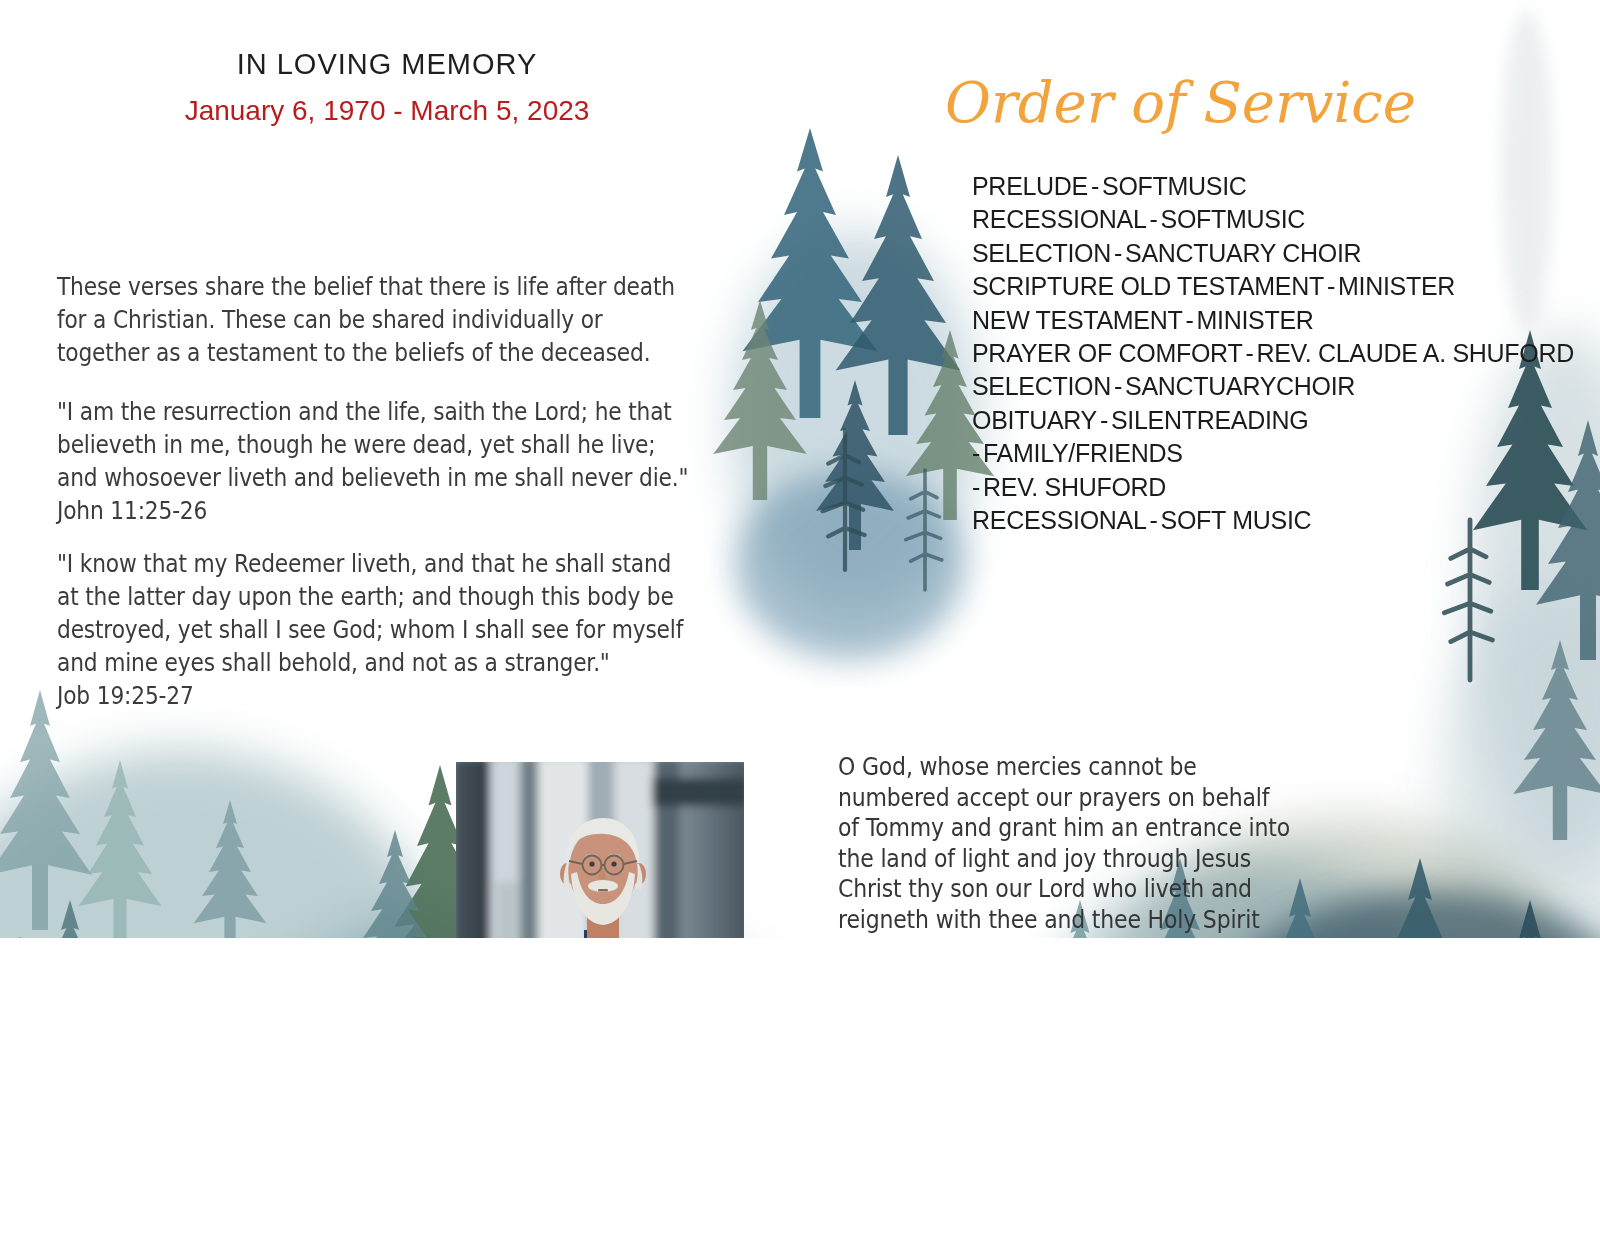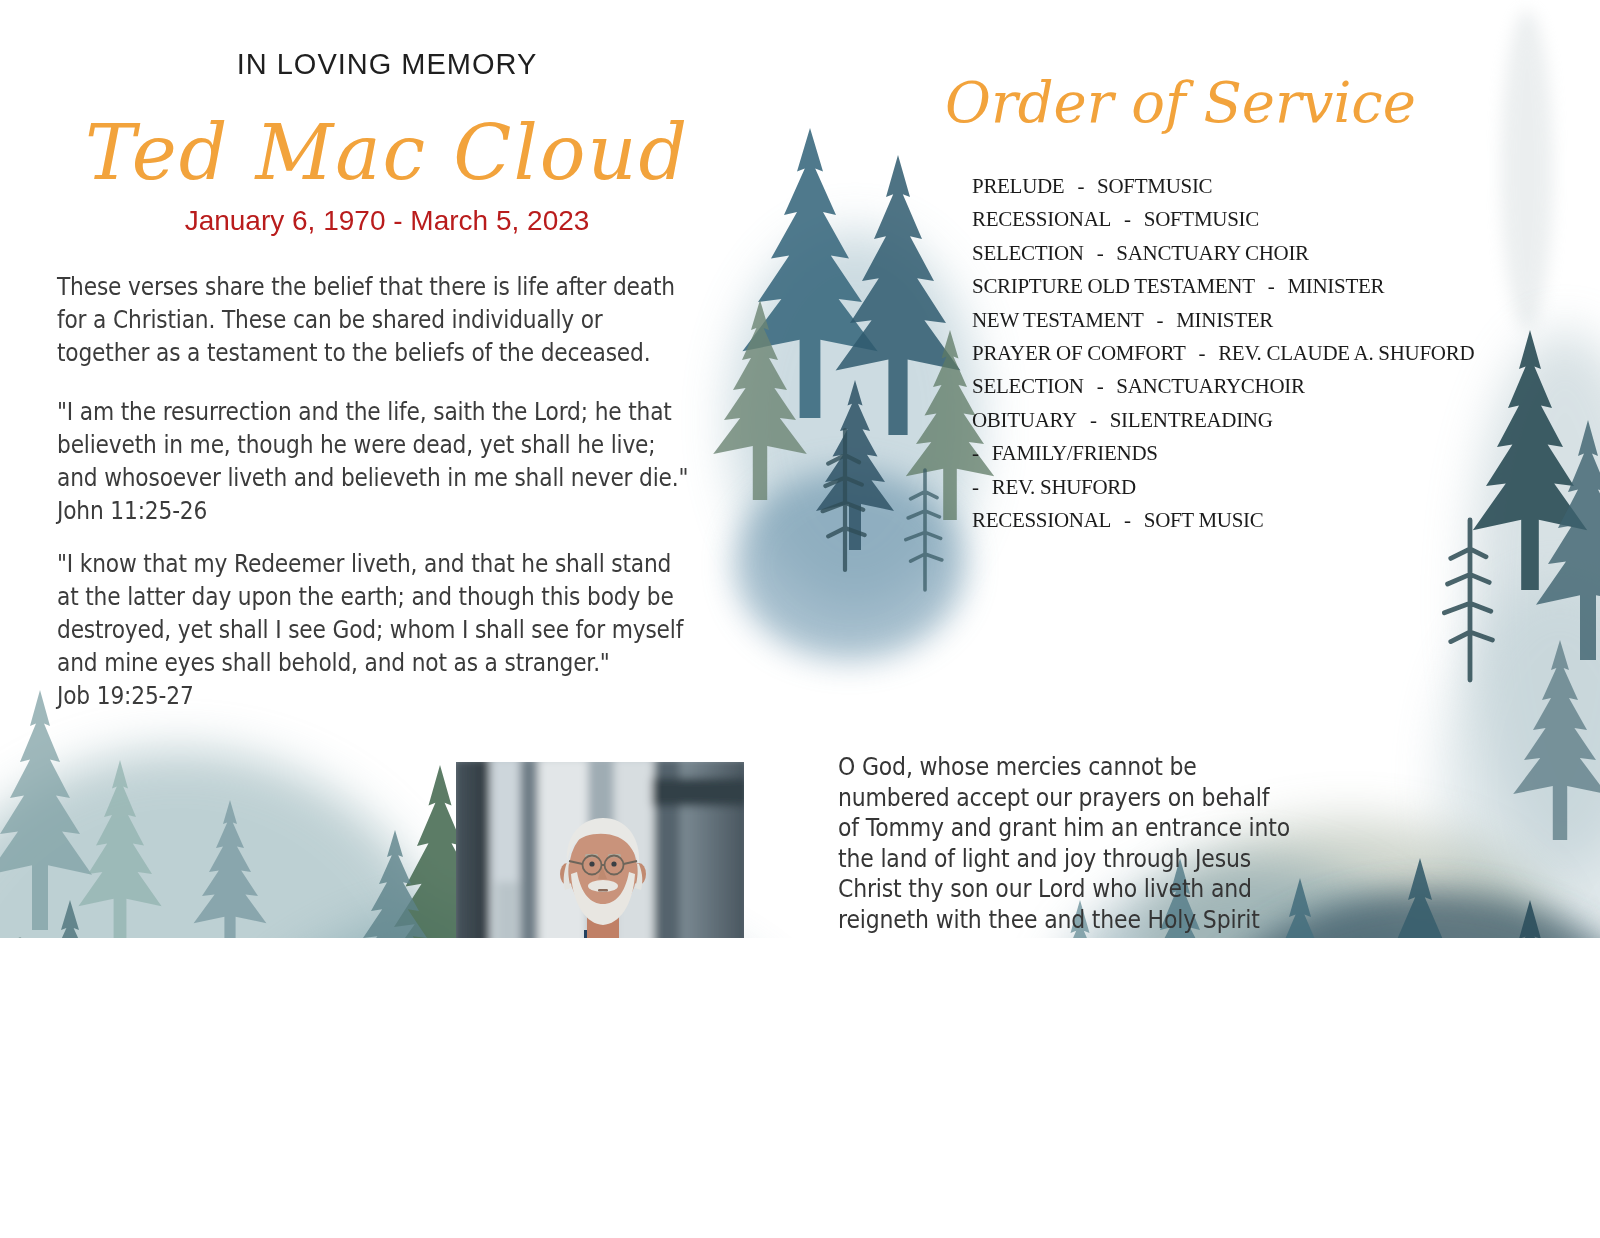--- a/index.html
+++ b/index.html
@@ -34,22 +34,22 @@
   .vpara2{margin-bottom:20px;}
 
   
   .photo{left:456px;top:762px;width:288px;height:380px;}
   .photo svg{display:block;}
 
   
   .oos-title{left:945px;top:75px;font-size:56px;}
   .oos-list{left:972px;top:170px;}
   .oos-row{
-    display:flex;gap:13px;align-items:baseline;
-    font-family:Liberation Serif, serif;font-size:21px;line-height:33.4px;
+    display:flex;gap:3px;align-items:baseline;
+    font-family:Liberation Sans, sans-serif;font-size:25px;line-height:33.4px;
     color:#1b1b1b;white-space:nowrap;letter-spacing:-0.3px;
   }
   .cp-title{left:828px;top:672px;font-size:56px;}
   .prayer{left:838px;top:752px;transform:scaleX(.88);transform-origin:left top;}
   .prayer .pline{
     font-size:25px;line-height:30.5px;color:#353535;white-space:nowrap;
     letter-spacing:-0.2px;
   }
   .amen{left:1042px;top:1124px;font-size:56px;text-shadow:0 0 8px rgba(255,255,255,.45);}
 </style>
@@ -137,21 +137,20 @@
       <use href="#tree" xlink:href="#tree" transform="translate(1360,1040) scale(1.8,2.0)" fill="#54727b" opacity=".85"></use>
       <use href="#tree" xlink:href="#tree" transform="translate(1500,1060) scale(1.9,2.1)" fill="#26454f" opacity=".95"></use>
       <use href="#bare" xlink:href="#bare" transform="translate(1040,1080) scale(1.5)" stroke="#3f6355" stroke-width="3" opacity=".85"></use>
       <use href="#bare" xlink:href="#bare" transform="translate(1100,1150) scale(1.2)" stroke="#486b5e" stroke-width="3" opacity=".75"></use>
       <use href="#tree" xlink:href="#tree" transform="translate(1010,1150) scale(1.2,1.3)" fill="#6b8f8c" opacity=".7"></use>
     </g>
   </svg>
 
   <div class="layer left-head">
     <div class="eyebrow">IN LOVING MEMORY</div>
-    <div class="script name-script">Ted Mac Cloud</div>
     <div class="dates">January 6, 1970 - March 5, 2023</div>
   </div>
 
   <div class="layer verses">
     <div class="vpara1">
       <div class="vline">These verses share the belief that there is life after death</div>
       <div class="vline">for a Christian. These can be shared individually or</div>
       <div class="vline">together as a testament to the beliefs of the deceased.</div>
     </div>
     <div class="vpara2">

